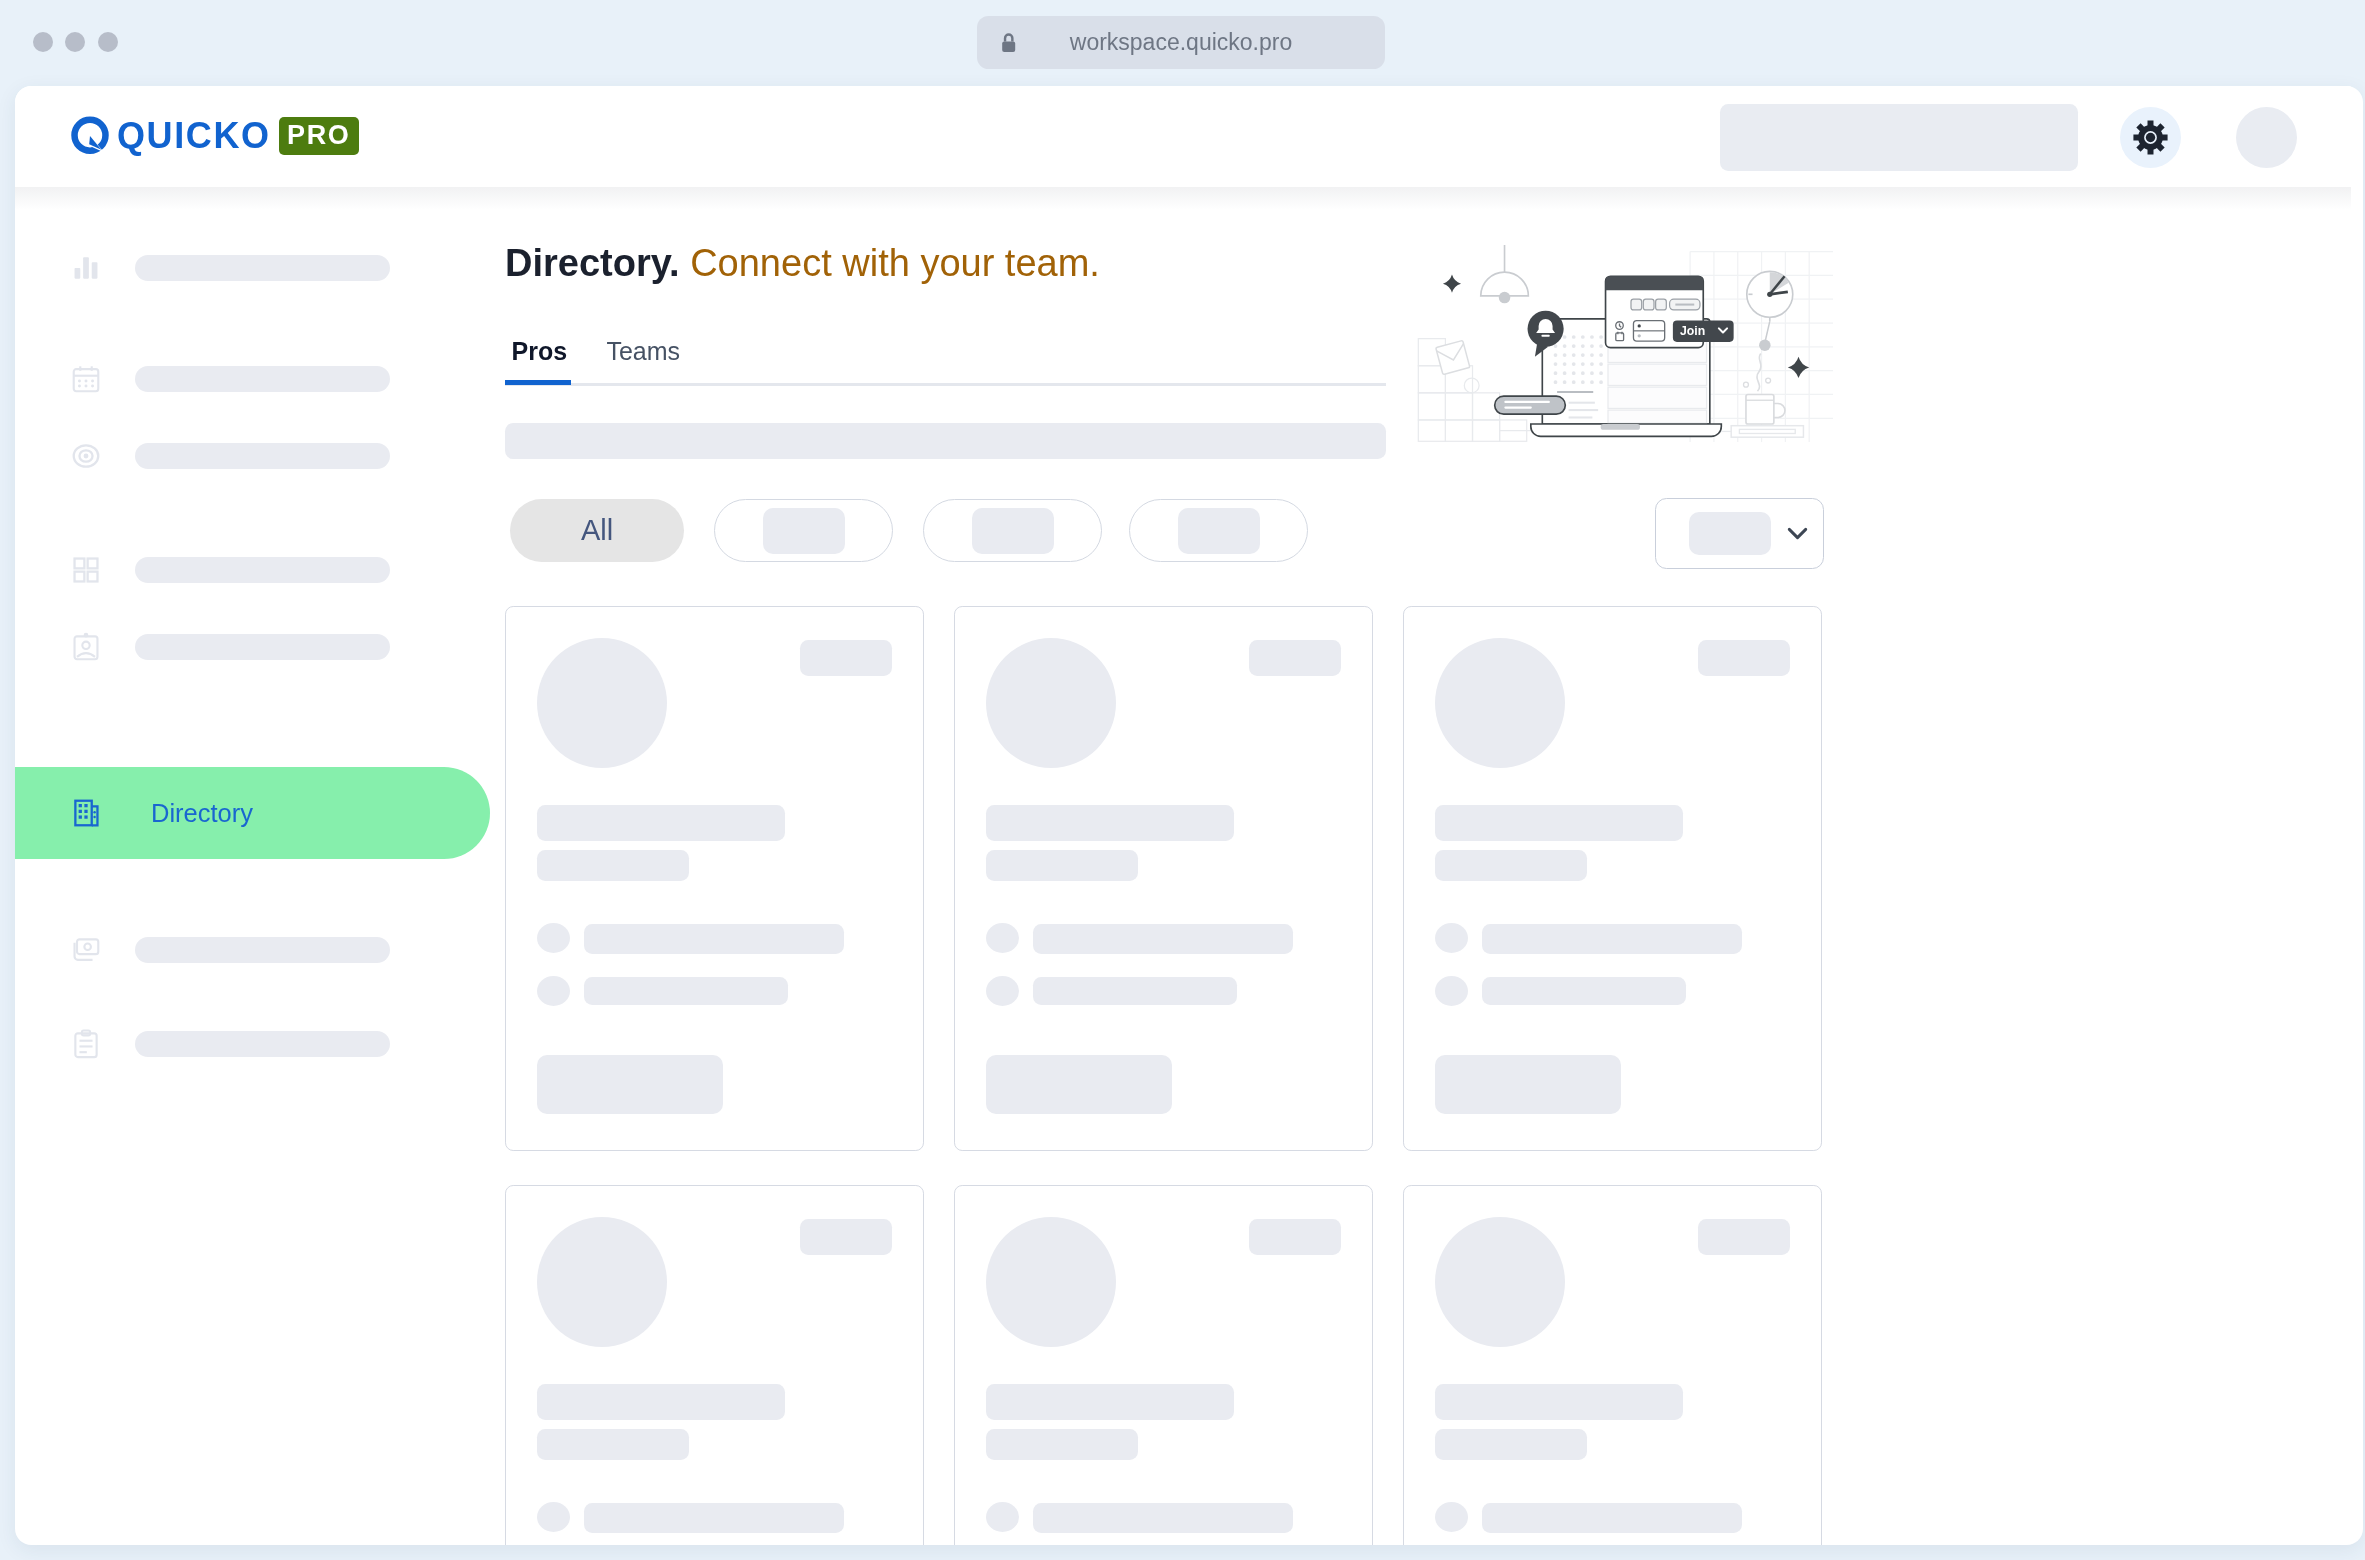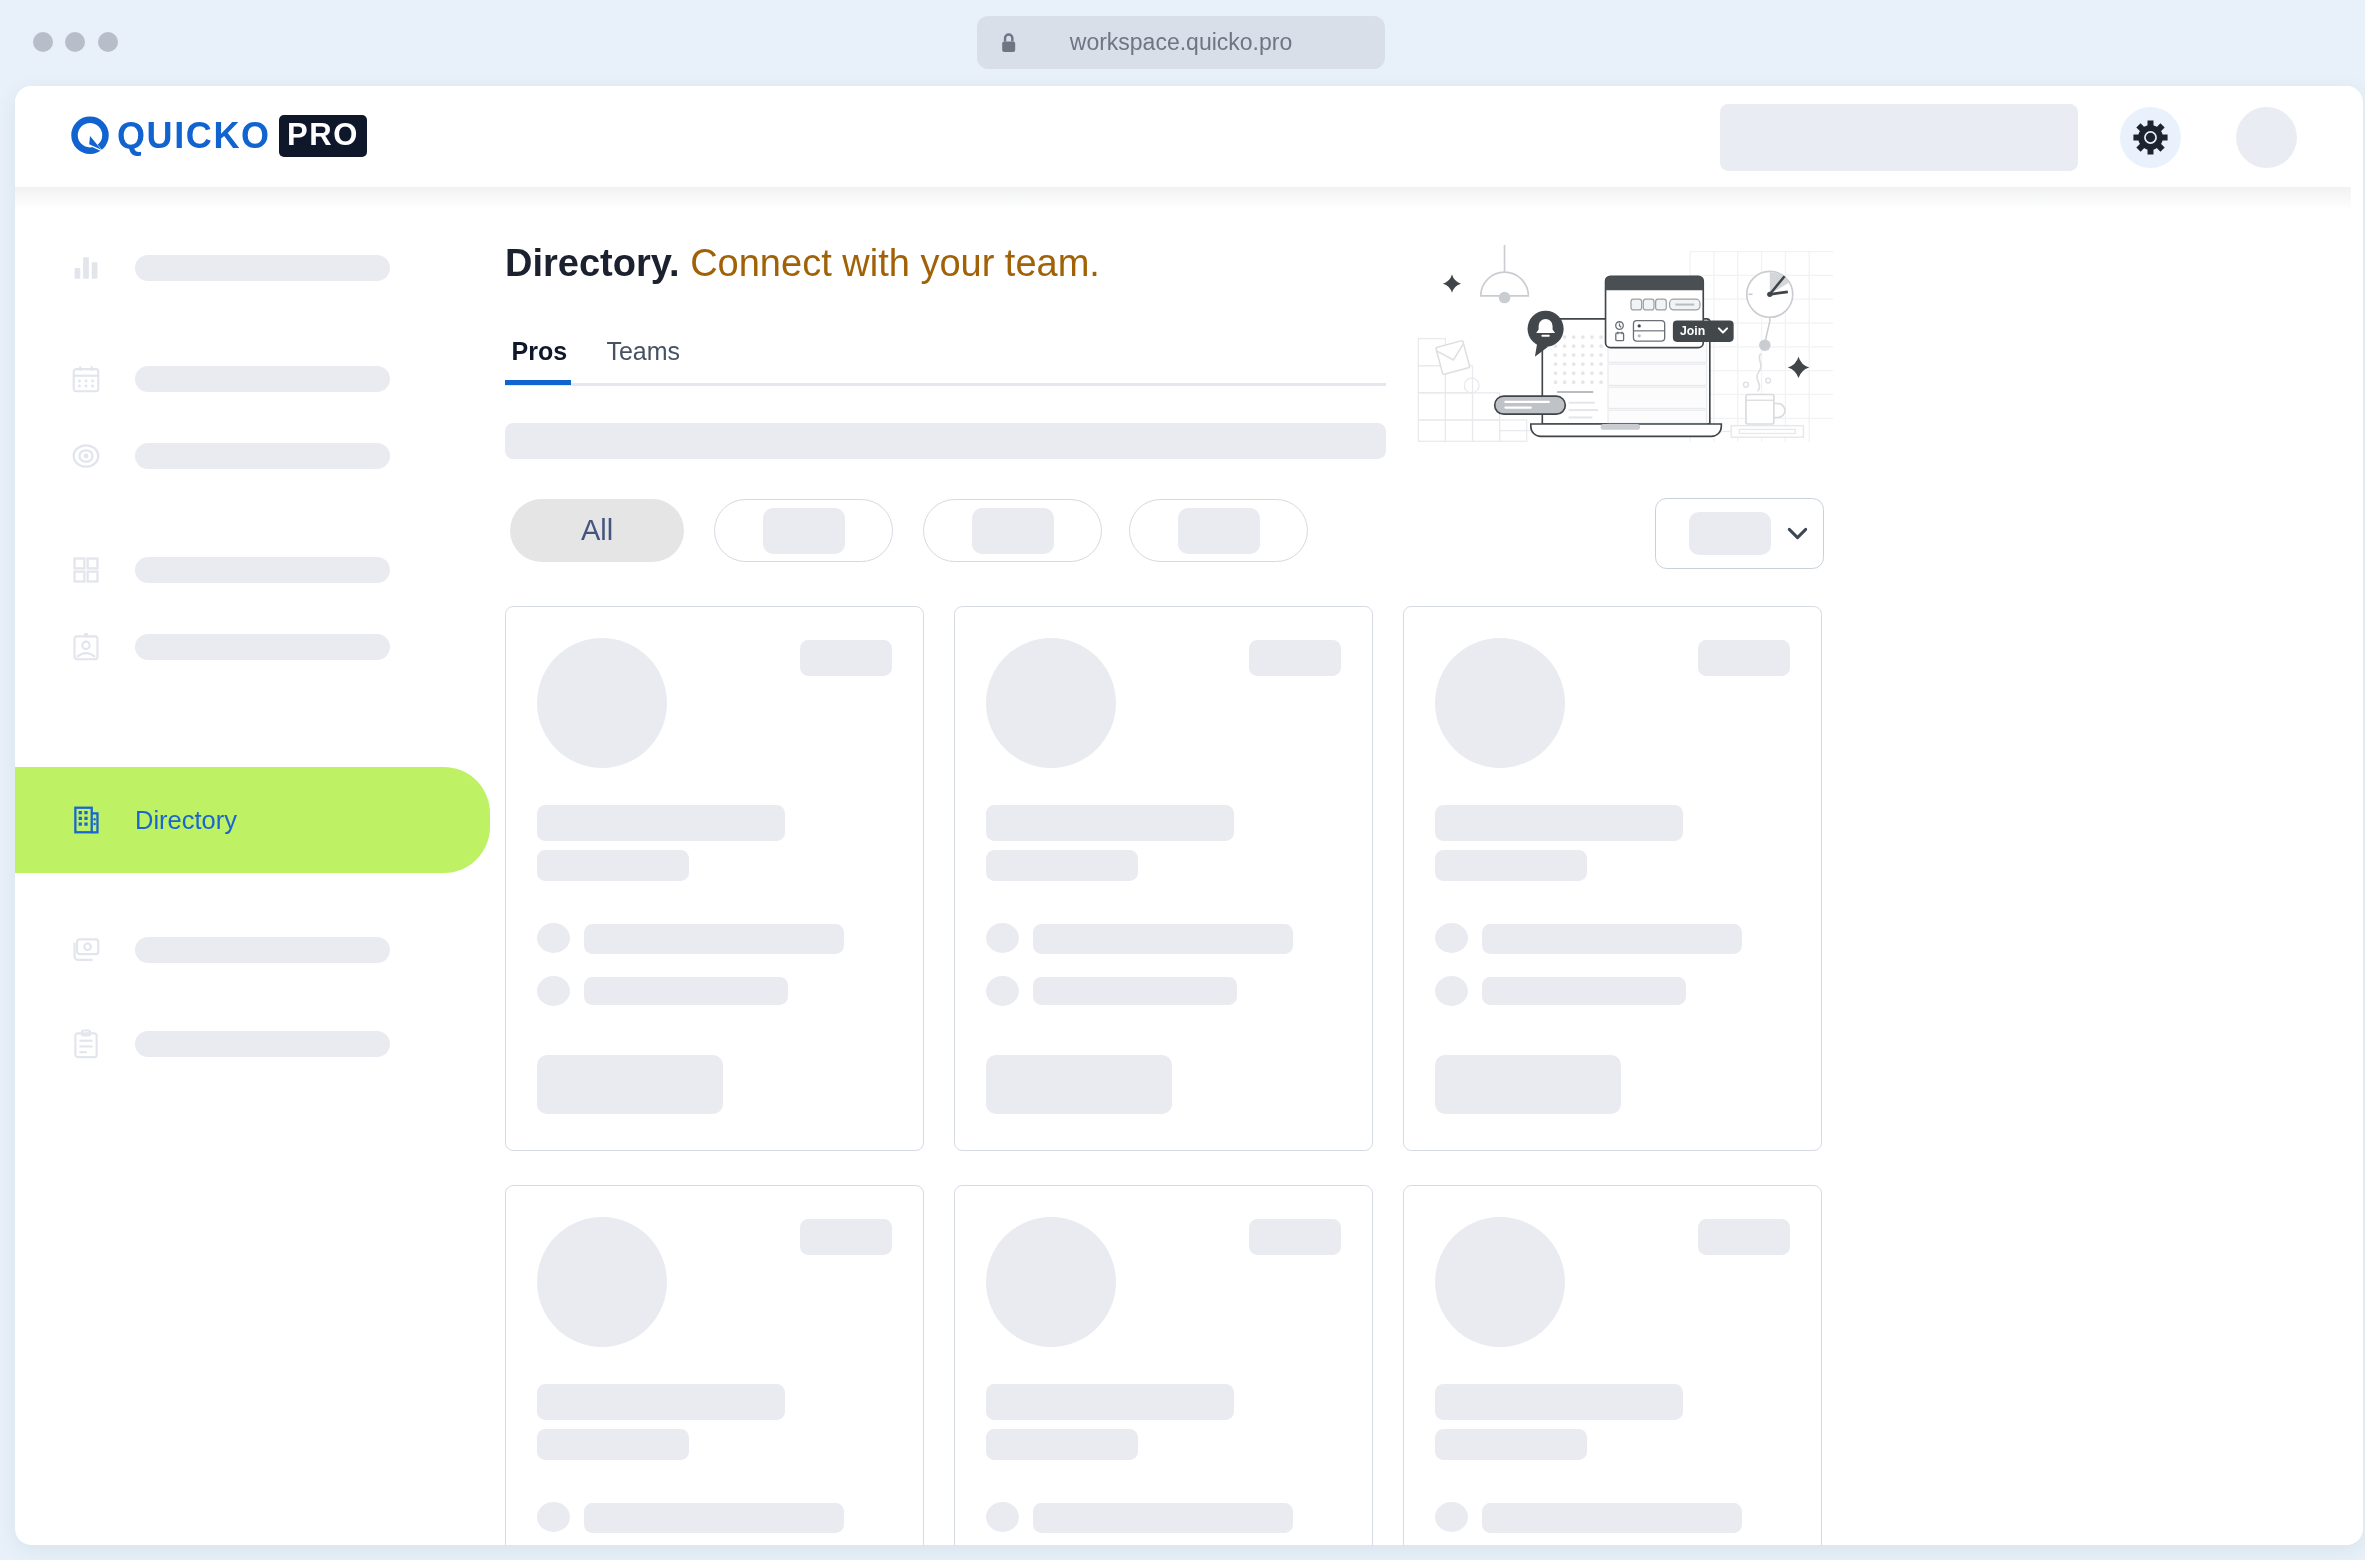--- a/index.html
+++ b/index.html
@@ -20,32 +20,32 @@
   
   .window{
     position:absolute;left:15px;top:86px;width:2336px;height:1459px;background:#fff;
     border-radius:16.4px;overflow:hidden;box-shadow:0 5px 20px rgba(40,60,90,.08);padding-left:12px;
   }
   .appheader{position:absolute;left:0;top:0;width:2336px;height:101px;background:#fff;z-index:5;}
   .hdr-shadow{position:absolute;left:0;top:101px;width:2336px;height:23px;
     background:linear-gradient(#3a4254 0%, rgba(58,66,84,0) 100%);opacity:.07;z-index:4;}
   .logo{position:absolute;left:53px;top:28px;display:flex;align-items:center;gap:5px;cursor:pointer;}
   .logo-text{font-size:36px;font-weight:bold;color:#1163cf;letter-spacing:1.6px;display:flex;align-items:center;}
-  .logo-badge{background:#0f172a;color:#fff;font-size:31px;font-weight:bold;letter-spacing:1.6px;
+  .logo-badge{background:#4d7c0f;color:#fff;font-size:27px;font-weight:bold;letter-spacing:1.6px;
     padding:2.5px 8.2px 4.1px 8.2px;border-radius:5px;margin-left:3.3px;}
   .hdr-search{position:absolute;left:1705px;top:18px;width:358px;height:67px;border-radius:8.2px;background:#e9ecf2;}
   .gear-btn{position:absolute;left:2105px;top:20.5px;width:61px;height:61px;border-radius:50%;
     background:#e9f2fc;display:flex;align-items:center;justify-content:center;cursor:pointer;}
   .avatar{position:absolute;left:2221px;top:20.5px;width:61px;height:61px;border-radius:50%;background:#e9ecf2;cursor:pointer;}
   
   .side-row{position:absolute;left:53px;display:flex;align-items:center;gap:31px;}
   .side-bar-skel{width:255px;height:26px;border-radius:13px;background:#e9ebf1;}
   .active-pill{
-    position:absolute;left:0;top:681px;width:475px;height:106px;background:#bef264;
-    border-radius:0 46px 46px 0;display:flex;align-items:center;gap:31px;padding-left:53px;
+    position:absolute;left:0;top:681px;width:475px;height:92px;background:#86efac;
+    border-radius:0 46px 46px 0;display:flex;align-items:center;gap:47px;padding-left:53px;
     box-sizing:border-box;cursor:pointer;
   }
   .active-pill .lbl{color:#1966d0;font-size:25.5px;font-weight:500;}
   
   .title{position:absolute;left:490px;top:153px;font-size:38px;line-height:48px;}
   .title .strong{color:#1b212e;font-weight:600;}
   .title .muted{color:#a16207;font-weight:500;}
   .tabs{position:absolute;left:490px;top:251px;display:flex;font-size:25px;}
   .tab{padding:0 6.6px;cursor:pointer;}
   .tab.active{color:#0f172a;font-weight:600;}

